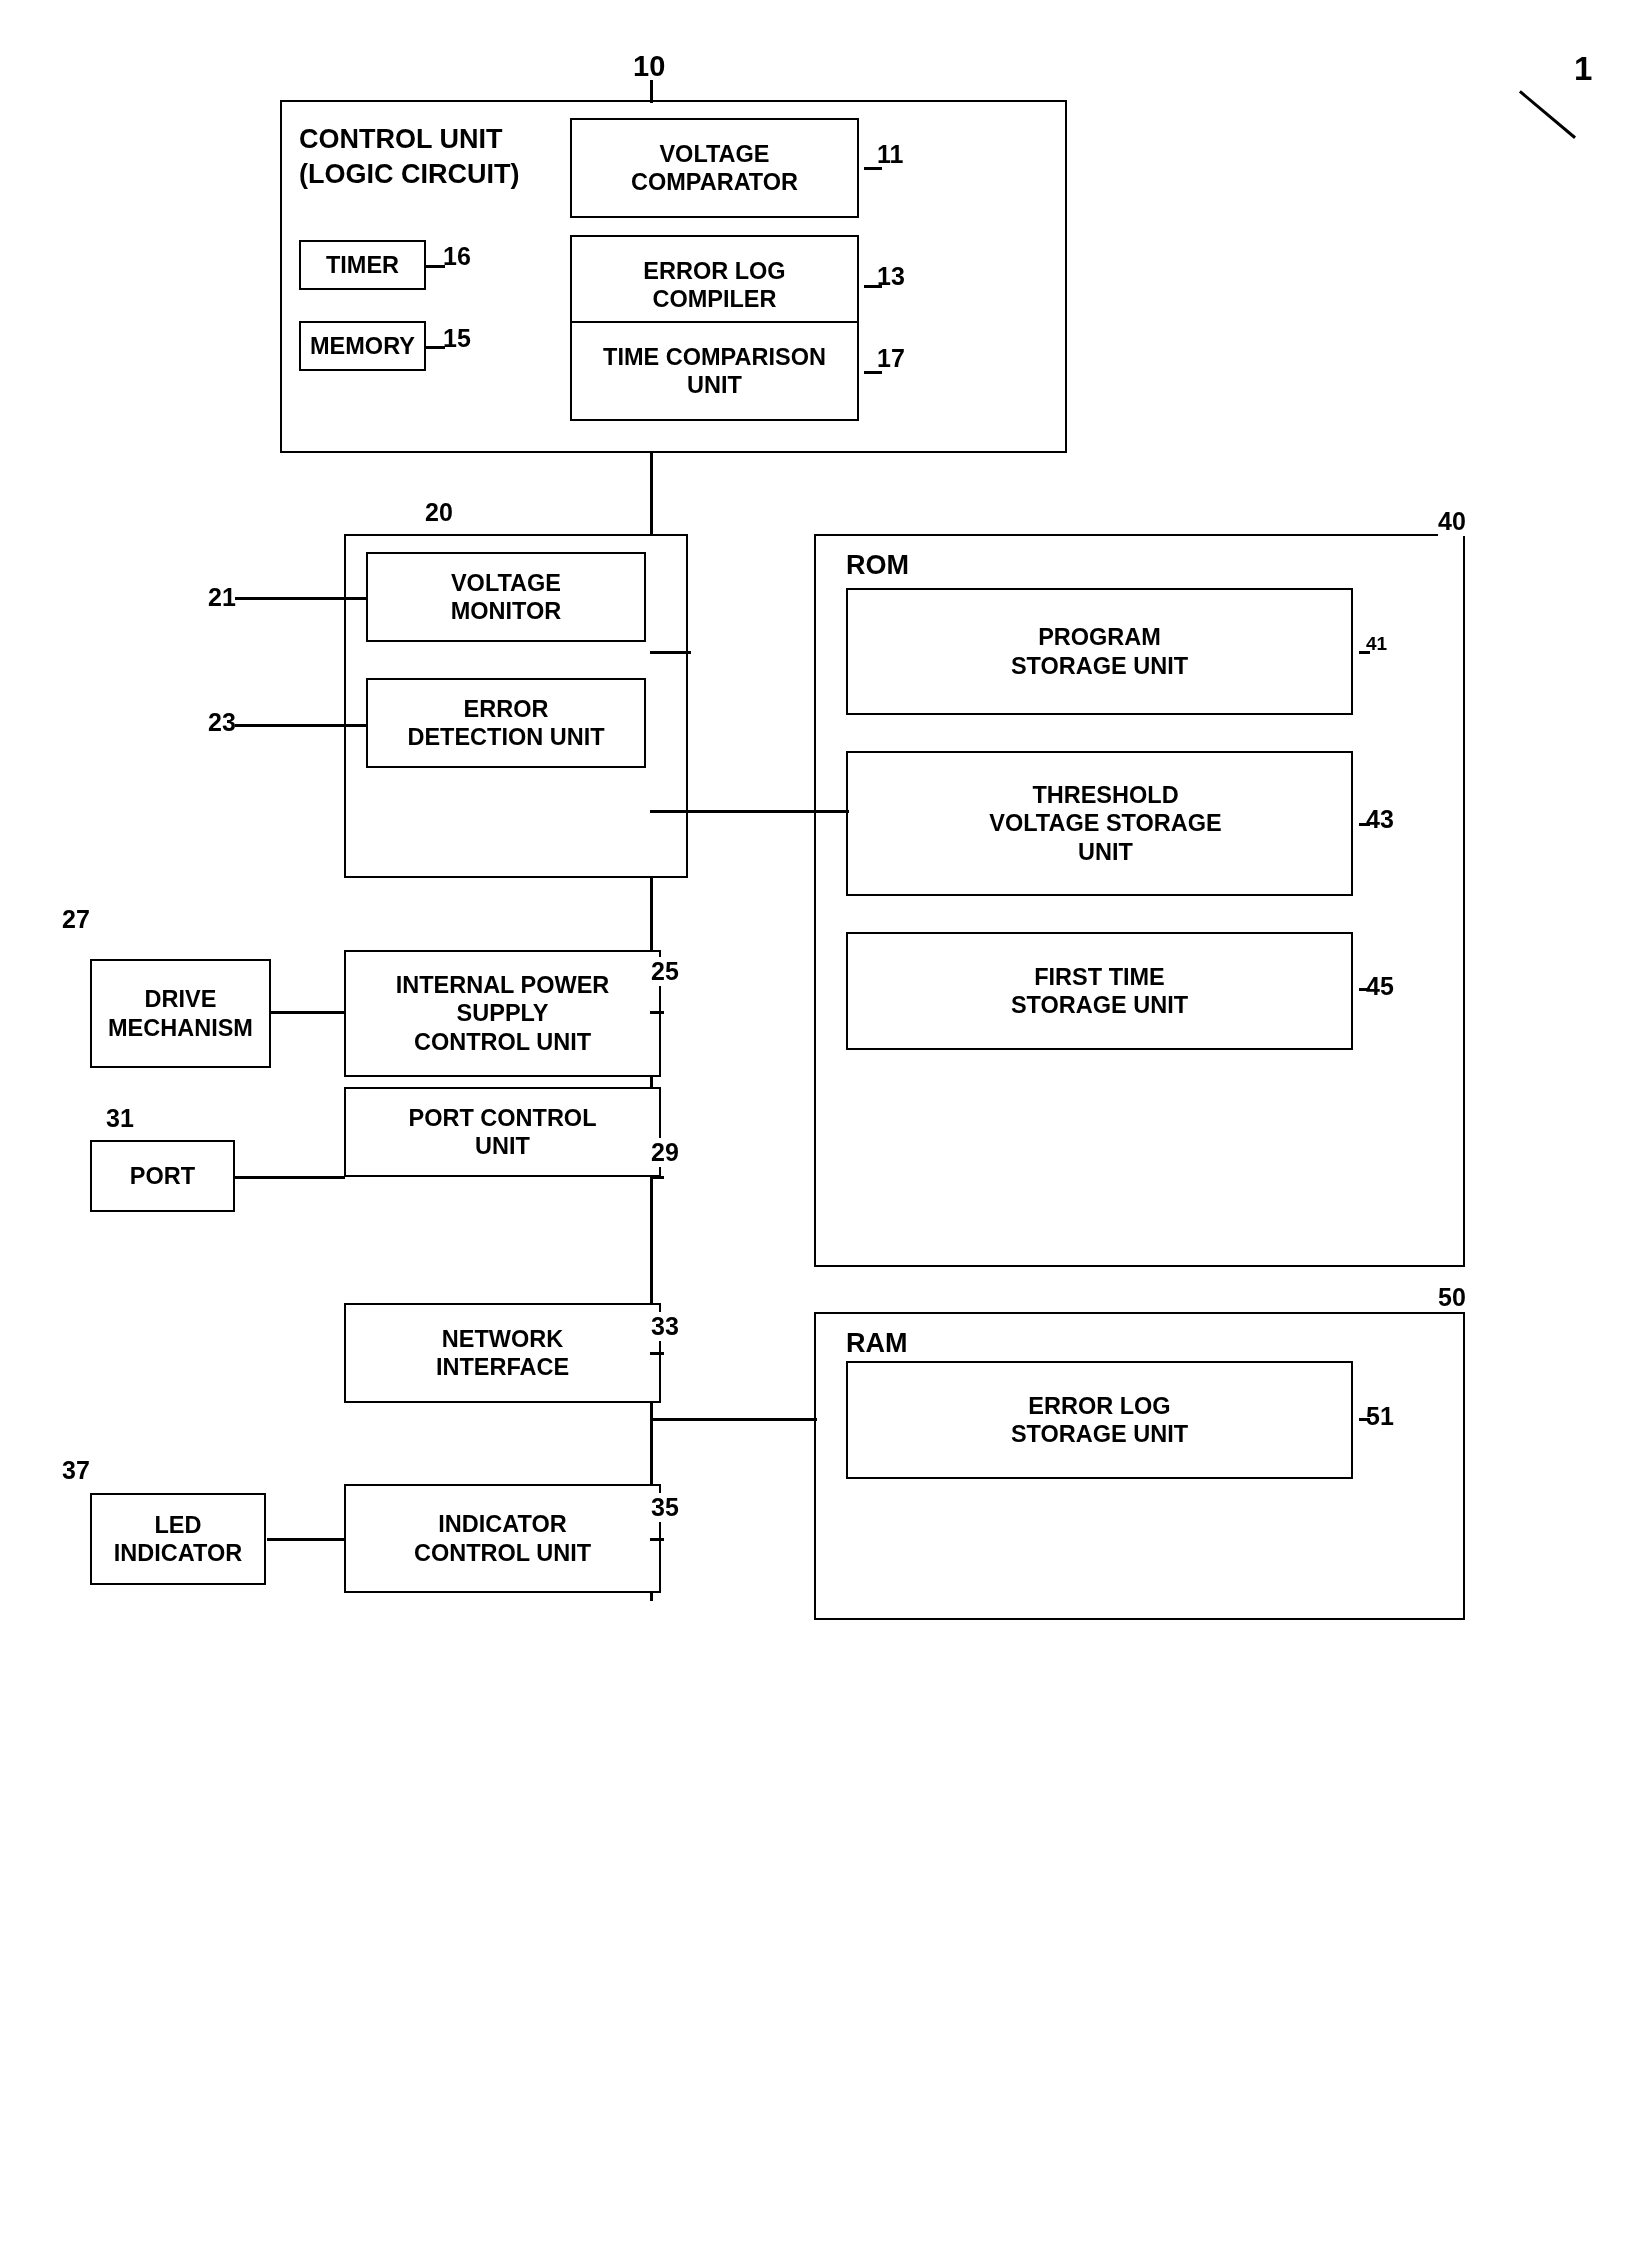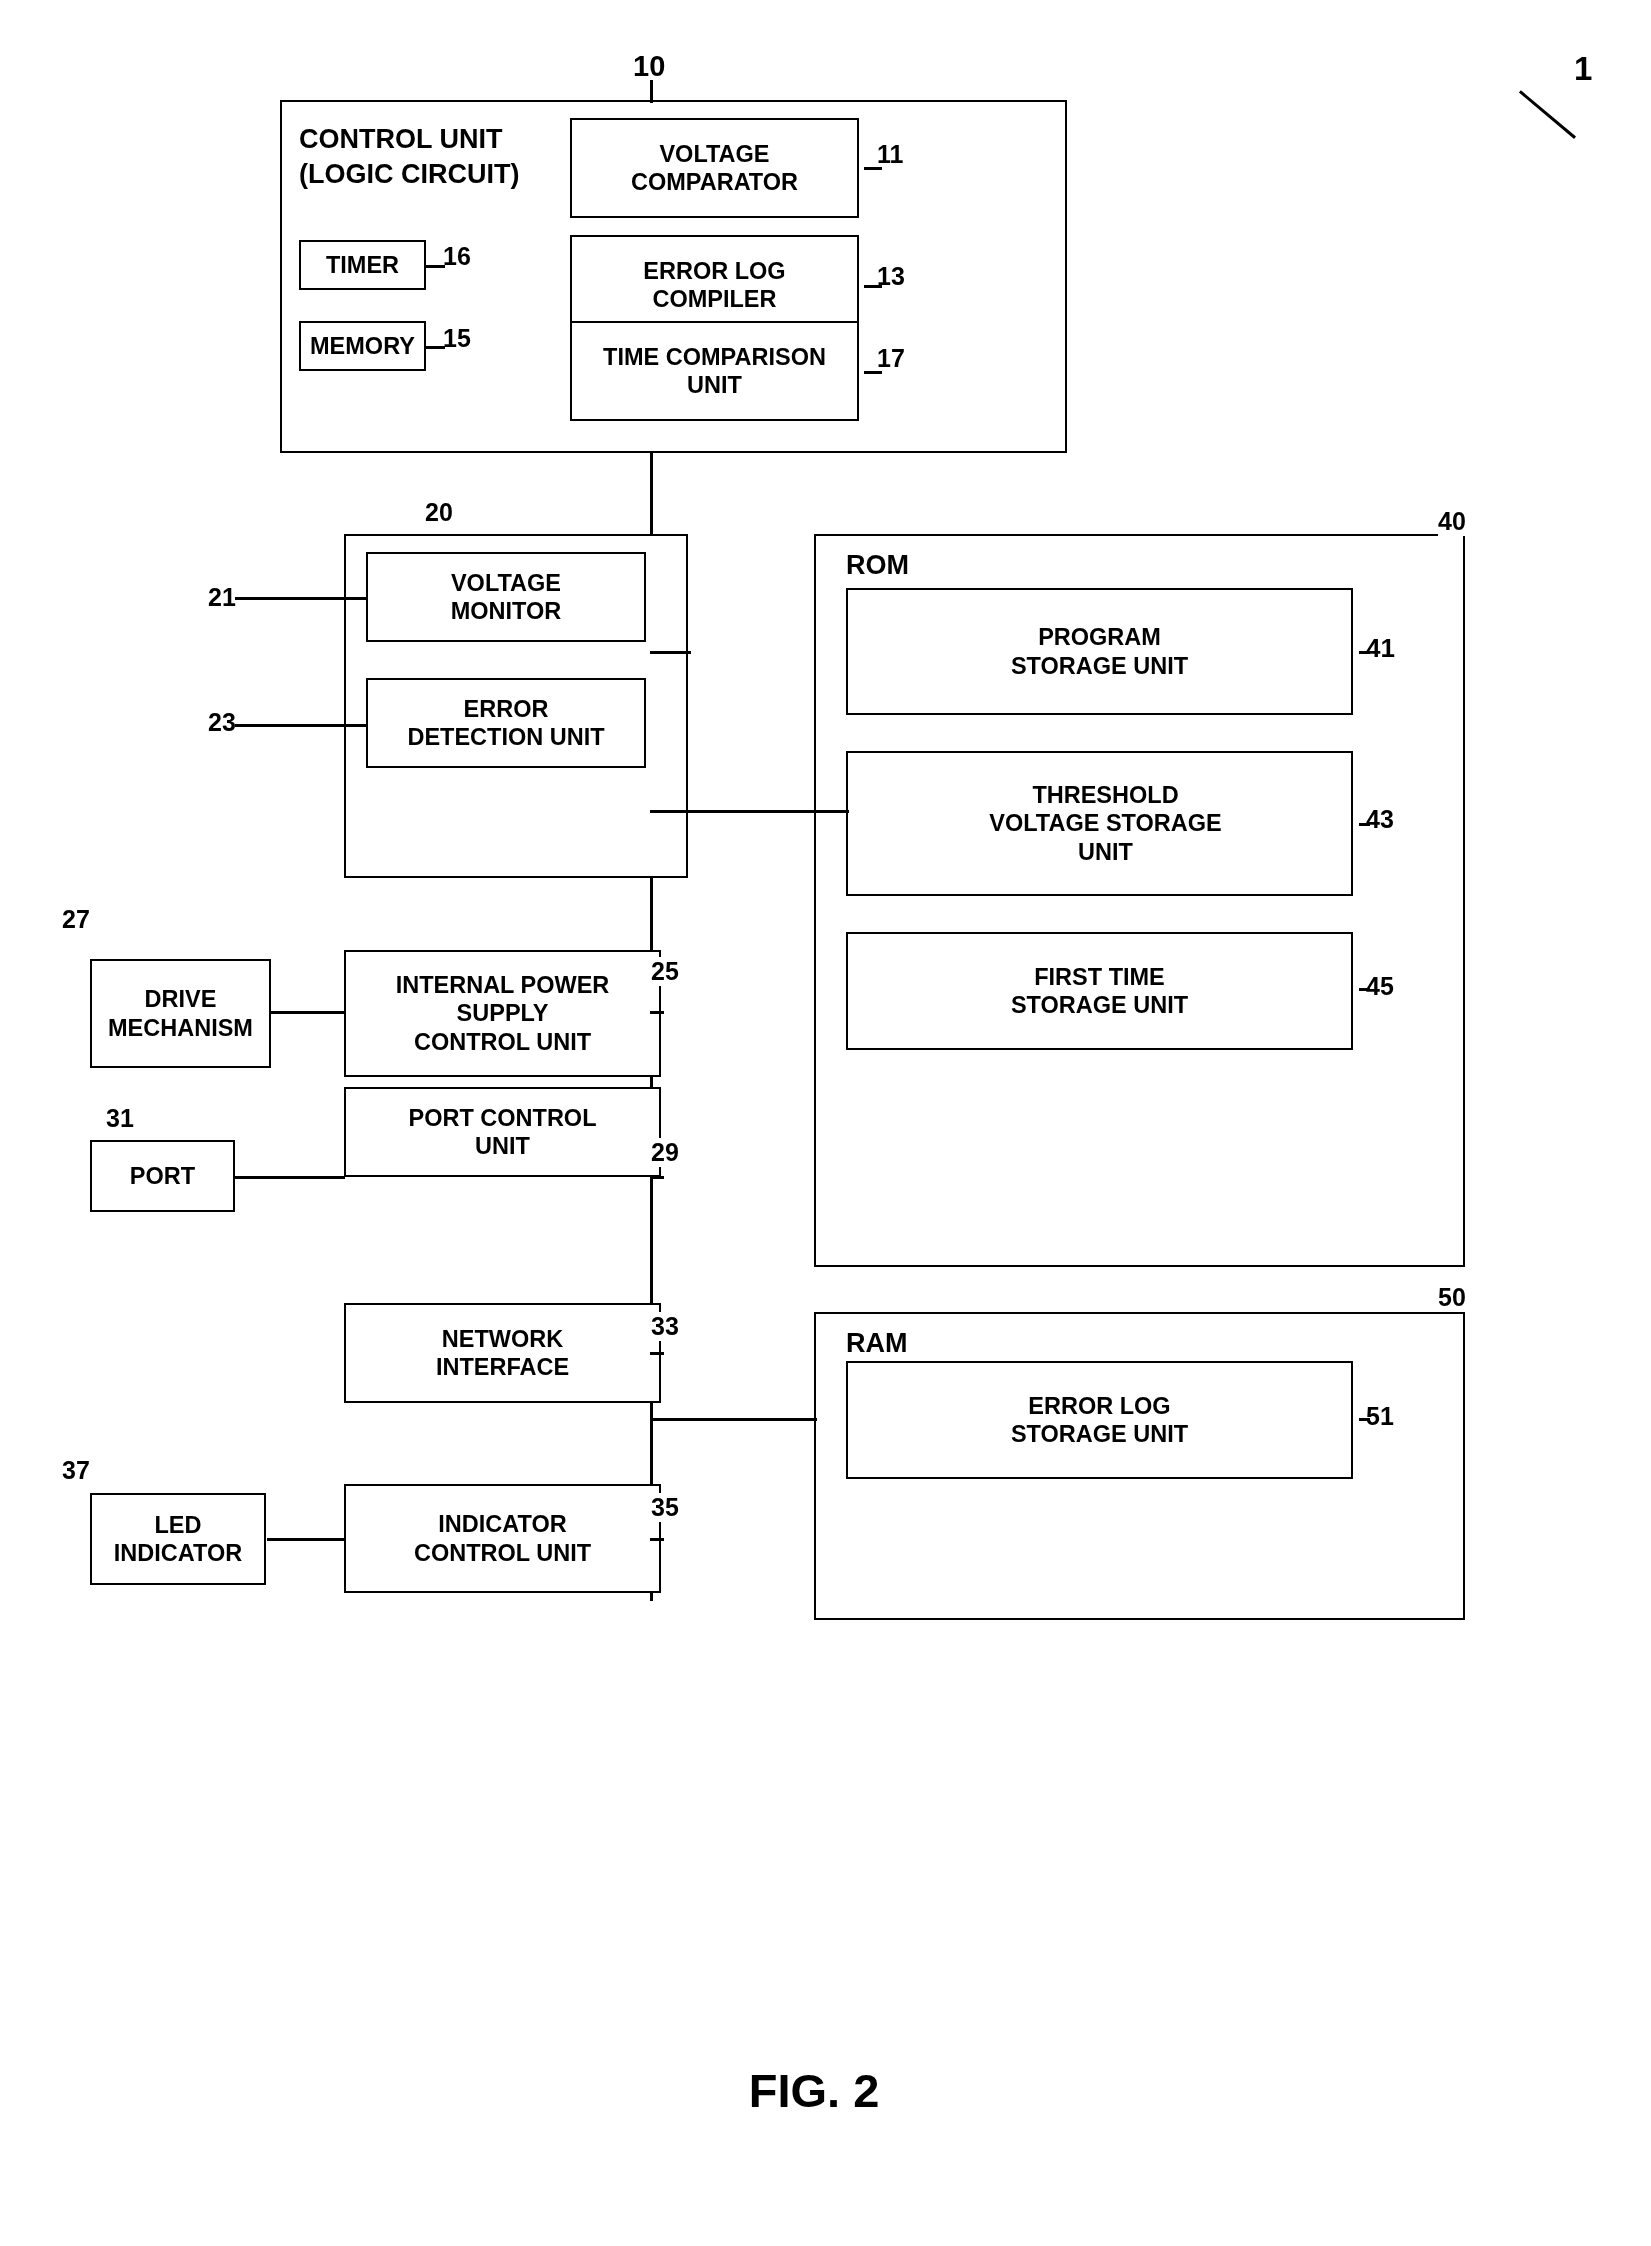--- a/index.html
+++ b/index.html
@@ -202,21 +202,21 @@
   <div class="label" style="left:846px; top:550px; font-size:27px;">
     ROM
   </div>
 
   <div class="label" style="left:1438px; top:507px; font-size:25px;">40</div>
 
   <div class="box" style="left:846px; top:588px; width:507px; height:127px; font-size:23.5px;">
     PROGRAM<br>STORAGE UNIT
   </div>
 
-  <div class="label" style="left:1366px; top:633px; font-size:26px;">41</div>
+  <div class="label" style="left:1366px; top:633px; font-size:19px;">41</div>
 
   <div class="line" style="left:1359px; top:651px; width:11px; height:2.7px;"></div>
 
   <div class="box" style="left:846px; top:751px; width:507px; height:145px; font-size:23.5px;padding-left:12px;">
     THRESHOLD<br>VOLTAGE STORAGE<br>UNIT
   </div>
 
   <div class="label" style="left:1366px; top:805px; font-size:25px;">43</div>
   <div class="line" style="left:1359px; top:823px; width:11px; height:2.7px;"></div>
 
@@ -250,16 +250,15 @@
   <div class="line" style="left:864px; top:167px; width:18px; height:2.7px;"></div>
 
   <div class="line" style="left:864px; top:285px; width:18px; height:2.7px;"></div>
 
   <div class="line" style="left:864px; top:371px; width:18px; height:2.7px;"></div>
 
   <div class="line" style="left:425px; top:265px; width:20px; height:2.7px;"></div>
 
   <div class="line" style="left:425px; top:346px; width:20px; height:2.7px;"></div>
 
-  <div class="fig-label" style="left:588px; top:2063px; width:452px;">FIG. 2</div>
 
 </div>
 
 
 </body></html>

